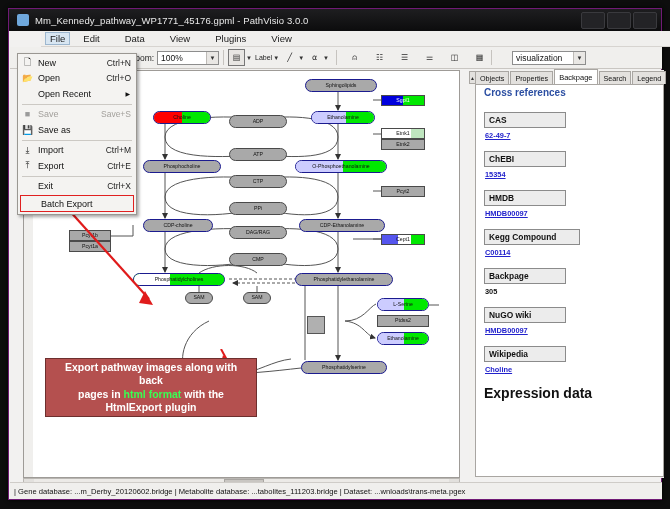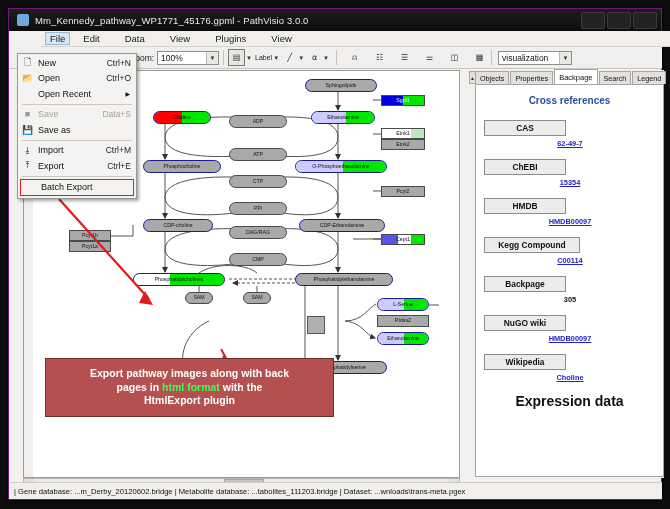--- a/index.html
+++ b/index.html
@@ -62,21 +62,21 @@
   .nd.metab{background:#a9a9a9;border:1.2px solid #1b1b8f;border-radius:7px;}
   .nd.gene{background:#a9a9a9;border:1.2px solid #4a4a4a;border-radius:0;}
   .nd .txt{position:relative;z-index:3;}
   .half{position:absolute;top:0;height:100%;z-index:1;}
   svg.edges{position:absolute;left:0;top:0;width:427px;height:406px;overflow:visible;}
 
   
   .hdl{position:absolute;width:4px;height:4px;background:#ffe400;border:1px solid #333;z-index:8;}
 
   
-  .callout{position:absolute;left:12px;top:287px;width:289px;height:59px;background:#b4504f;
+  .callout{position:absolute;left:12px;top:287px;width:212px;height:59px;background:#b4504f;
       border:1px solid #6d2f2e;z-index:20;display:flex;align-items:center;justify-content:center;
       text-align:center;padding:2px 6px;box-sizing:border-box;}
   .callout .ctxt{font-size:10.5px;font-weight:bold;color:#fff;line-height:1.28;}
   .callout .hl-green{color:#39ff52;}
   .arrowline{position:absolute;z-index:19;}
 
   
   .hscroll{position:absolute;left:14px;top:469px;width:437px;height:11px;background:#eceae7;
       border:1px solid #b9b6b2;box-sizing:border-box;display:flex;align-items:center;}
   .hscroll .sbtn{width:10px;height:9px;display:flex;align-items:center;justify-content:center;
@@ -87,21 +87,21 @@
   
   .rpanel{position:absolute;left:460px;top:61px;width:195px;height:408px;background:#f2f1ef;
       box-sizing:border-box;}
   .rtabs{position:absolute;left:6px;top:0;width:189px;height:14px;display:flex;align-items:flex-end;}
   .rtab{height:12px;background:#e3e1de;border:1px solid #a9a6a2;border-bottom:none;
       font-size:7.2px;color:#111;padding:0 4px;display:flex;align-items:center;margin-right:1px;}
   .rtab.sel{background:#fff;height:14px;font-size:7.5px;}
   .rpin{position:absolute;left:0;top:1px;width:5px;height:11px;background:#e3e1de;
       border:1px solid #a9a6a2;font-size:5px;color:#333;display:flex;align-items:center;justify-content:center;}
   .rbody{position:absolute;left:6px;top:14px;width:189px;height:393px;background:#fff;
-      border:1px solid #a9a6a2;box-sizing:border-box;padding:10px 8px 4px 8px;overflow:hidden;text-align:center;}
+      border:1px solid #a9a6a2;box-sizing:border-box;padding:2px 8px 4px 8px;overflow:hidden;}
   .xref-title{font-size:10px;font-weight:bold;color:#2b4ea2;margin-bottom:14px;}
   .xbox{border:1px solid #8b8b8b;background:#ececec;font-size:8.4px;font-weight:bold;color:#111;
       padding:2px 4px;width:82px;box-sizing:border-box;margin-bottom:3px;}
   .xval{font-size:7.4px;color:#2222cc;text-decoration:underline;font-weight:bold;margin-bottom:11px;padding-left:1px;}
   .xval.plain{color:#111;text-decoration:none;}
   .expr{font-size:14px;font-weight:bold;color:#111;margin-top:2px;}
 
   
   .statusbar{position:absolute;left:1px;top:473px;width:652px;height:17px;background:#f0efed;
       border-top:1px solid #cfccc8;box-sizing:border-box;display:flex;align-items:center;padding-left:4px;}
@@ -149,21 +149,21 @@
       <div class="tbtn">⍺</div>
       <div class="tdrop">▼</div>
       <div class="tsep"></div>
       <div class="tbtn" style="margin-left:6px">⍝</div>
       <div class="tbtn" style="margin-left:10px">☷</div>
       <div class="tbtn" style="margin-left:10px">☰</div>
       <div class="tbtn" style="margin-left:10px">⚌</div>
       <div class="tbtn" style="margin-left:10px">◫</div>
       <div class="tbtn" style="margin-left:10px">▦</div>
       <div class="tsep"></div>
-      <div class="combo" style="width:74px;margin-left:2px">
+      <div class="combo" style="width:74px;margin-left:16px">
         <span>visualization</span>
         <span class="arr">▼</span>
       </div>
     </div>
 
     <div class="canvas-wrap">
       <div class="ruler-l">
         <div style="position:absolute;left:1px;top:22px;font-size:6px;color:#333;">▶</div>
       </div>
       <div class="canvas">
@@ -431,38 +431,43 @@
         </div>
         <div class="row">
           <div class="ic"></div>
           <div class="lb">Open Recent</div>
           <div class="subarrow">▶</div>
         </div>
         <div class="sep"></div>
         <div class="row dis">
           <div class="ic" style="color: rgb(154, 154, 154);">■</div>
           <div class="lb">Save</div>
-          <div class="sc">Data+S</div>
+          <div class="sc">Save+S</div>
         </div>
         <div class="row">
           <div class="ic">💾</div>
           <div class="lb">Save as</div>
         </div>
         <div class="sep"></div>
         <div class="row">
           <div class="ic">⤓</div>
           <div class="lb">Import</div>
           <div class="sc">Ctrl+M</div>
         </div>
         <div class="row">
           <div class="ic">⤒</div>
           <div class="lb">Export</div>
           <div class="sc">Ctrl+E</div>
         </div>
         <div class="sep"></div>
+        <div class="row">
+          <div class="ic"></div>
+          <div class="lb">Exit</div>
+          <div class="sc">Ctrl+X</div>
+        </div>
         <div class="row boxed">
           <div class="ic"></div>
           <div class="lb">Batch Export</div>
         </div>
       </div>
 
   </div>
 </div>
 
 </body></html>

